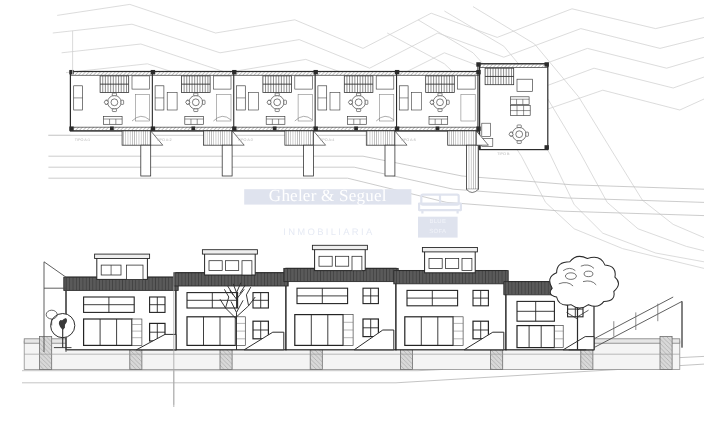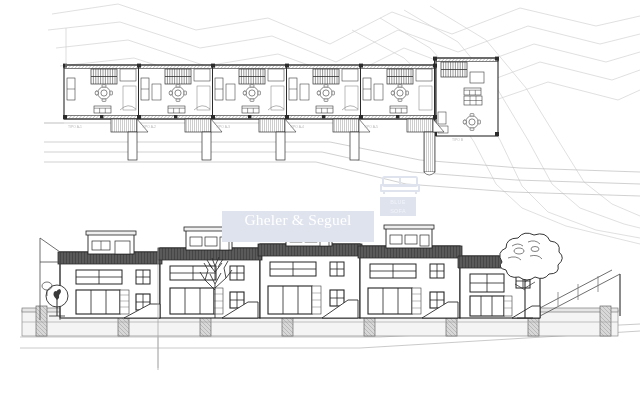--- a/index.html
+++ b/index.html
@@ -37,26 +37,25 @@
     width: 200px;
     height: 50px;
     z-index: 40;
     pointer-events: none;
   }
   #wm-band {
     position: absolute;
     left: 0;
     top: 0;
     width: 152px;
-    height: 31px;
+    height: 14px;
     background: #dfe3ee;
     display: flex;
-    align-items: flex-start;
+    align-items: center;
     justify-content: center;
-    margin-top: 39px;
   }
   #wm-brand {
     color: #ffffff;
     font-size: 15.5px;
     letter-spacing: 0.2px;
     white-space: nowrap;
     font-family: "Liberation Serif", serif;
   }
   #wm-line2 {
     position: absolute;
@@ -588,20 +587,21 @@
 
     <g stroke="#a0a0a0" stroke-width="0.7">
       <line x1="158" y1="248" x2="158" y2="370"></line>
     </g>
   </svg>
 
   <div id="watermark">
     <div id="wm-band">
       <span id="wm-brand">Gheler &amp; Seguel</span>
     </div>
+    <div id="wm-line3">INMOBILIARIA</div>
 
     <div id="wm-logo">
       <svg id="wm-sofa" viewBox="0 0 44 24" xmlns="http://www.w3.org/2000/svg">
         <g fill="none" stroke="#dfe3ee" stroke-width="2" stroke-linejoin="round">
           <rect x="5" y="5" width="34" height="9" rx="1.5"></rect>
           <line x1="22" y1="5" x2="22" y2="14"></line>
           <path d="M3,13 h38 v6 h-38 z"></path>
           <line x1="6" y1="19" x2="6" y2="22"></line>
           <line x1="38" y1="19" x2="38" y2="22"></line>
         </g>

